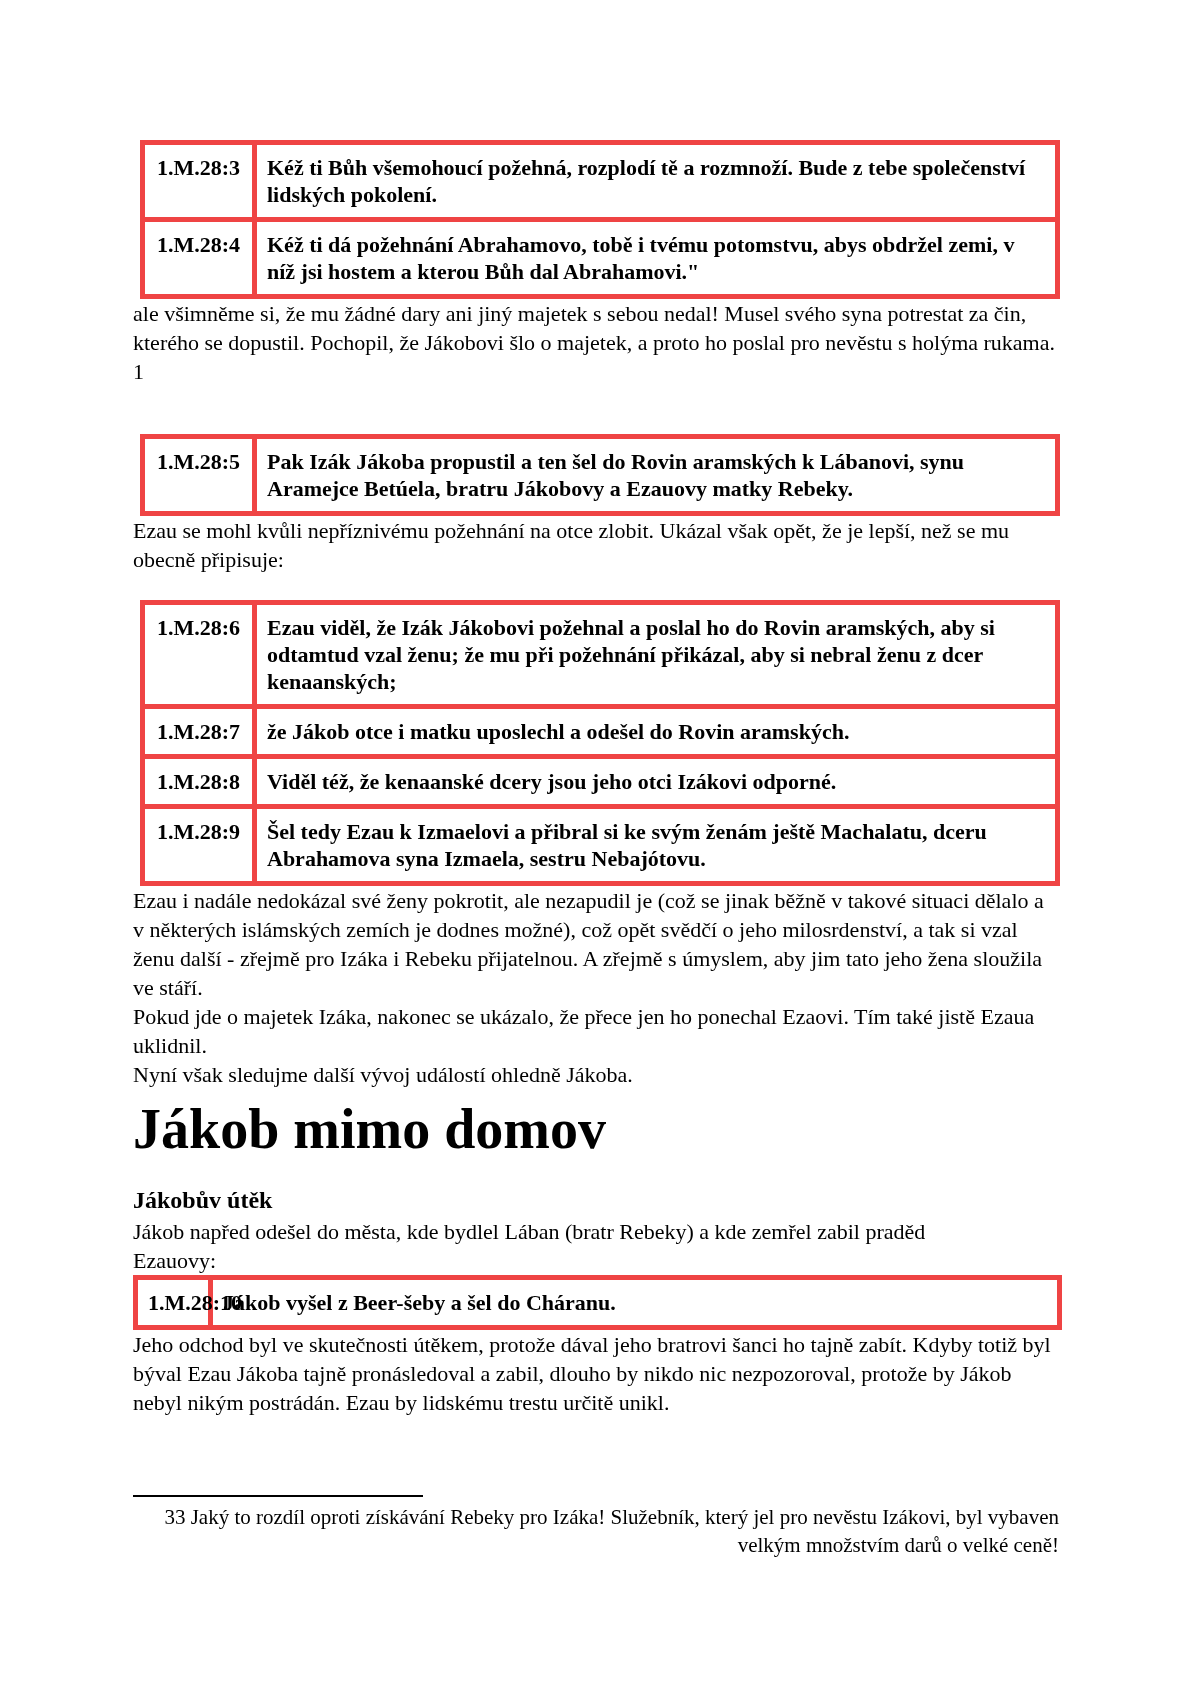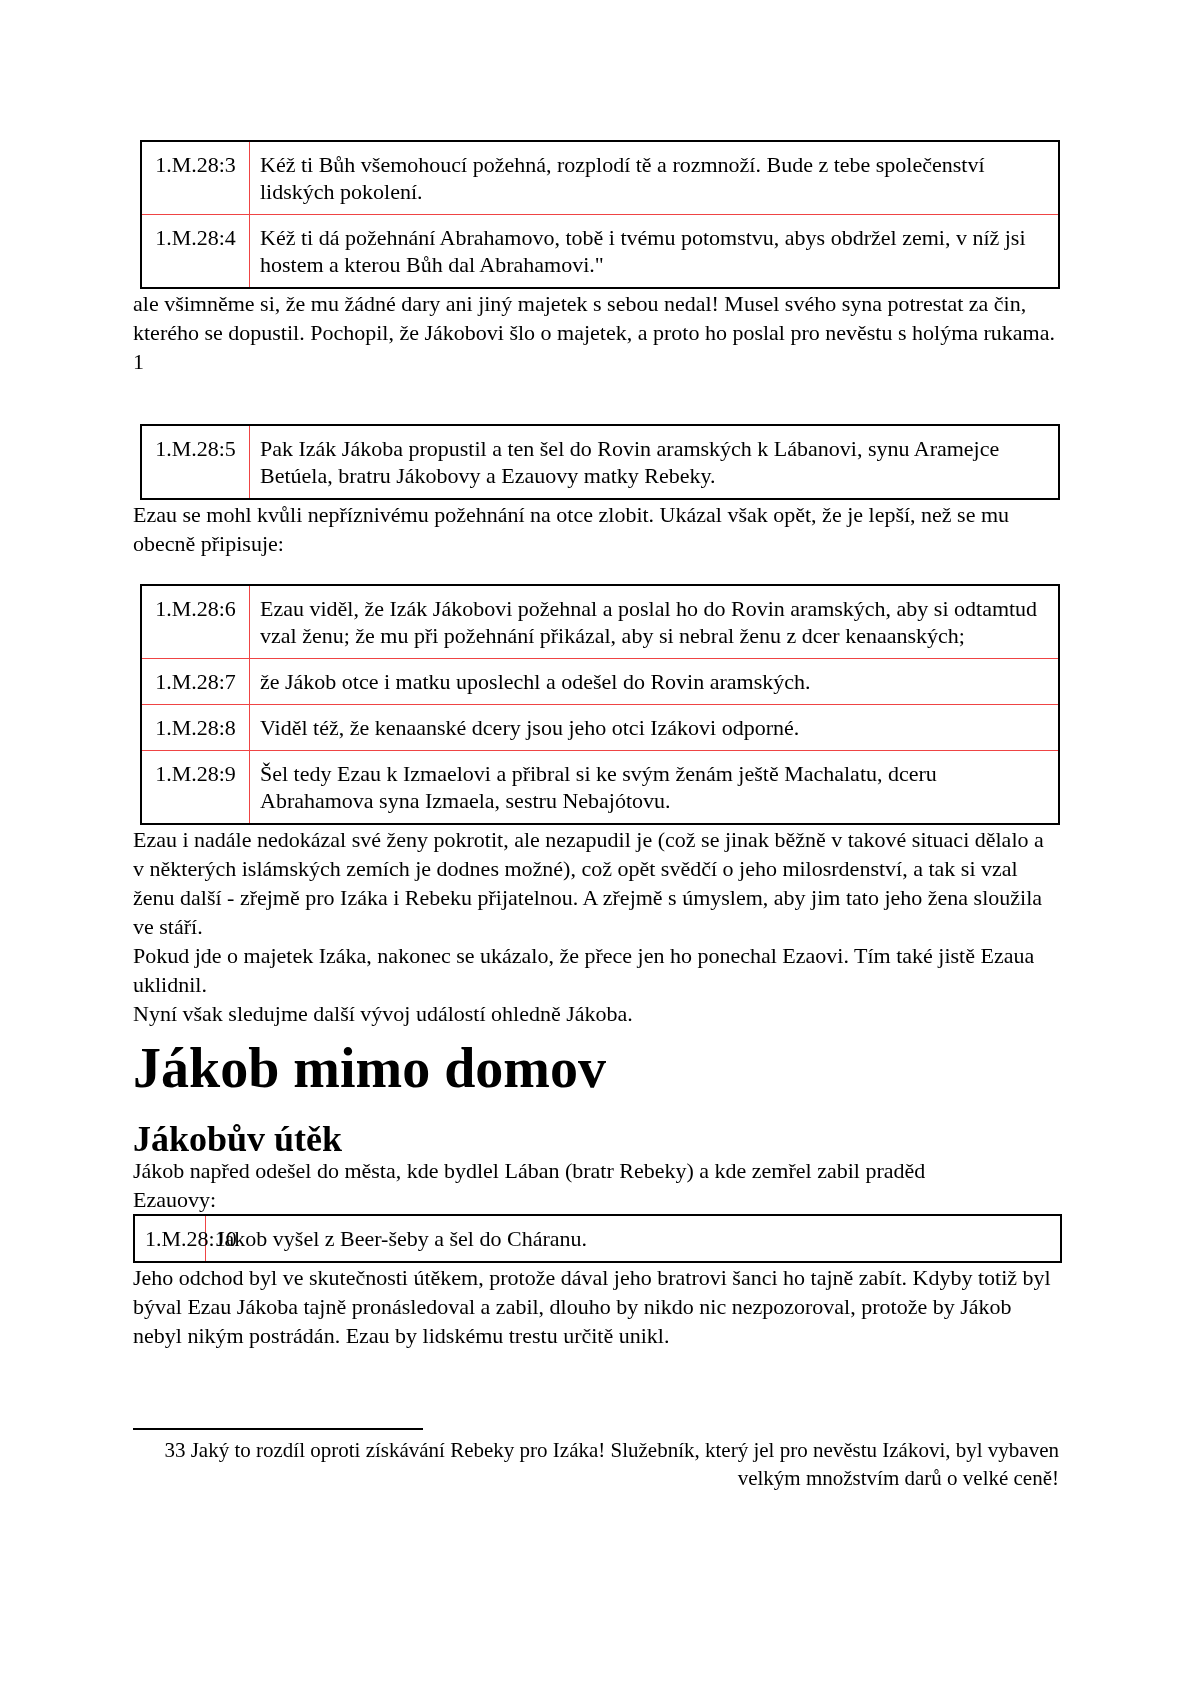--- a/index.html
+++ b/index.html
@@ -14,33 +14,34 @@
     overflow:hidden;
   }
   .content{position:absolute;left:133px;top:140px;width:926px;}
   table.verse-table{
     border-collapse:collapse;
     width:920px;margin-left:7px;
     border:2px solid #000;
     table-layout:fixed;
   }
   table.verse-table td{
-    border:1px solid #ef4444;
+    border:5px solid #ef4444;
     padding:9px 10px;
     line-height:27px;
     vertical-align:top;
+    font-weight:bold;
   }
   td.ref{width:87px;text-align:center;padding:1px 9px;}
   table.t4{width:929px;margin-left:0;}
   table.t4 td.ref{width:50px;}
   p.body{margin:0;}
   .mt12{margin-top:12px;} .mt36{margin-top:48px;} .mt24{margin-top:24px;}
   .mt26{margin-top:26px;} .mt20{margin-top:20px;}
   h1.doc{margin:14px 0 0 0;font-size:56px;line-height:52px;font-weight:bold;}
-  h2.doc{margin:28px 0 0 0;font-size:36px;line-height:34px;font-weight:bold;}
+  h2.doc{margin:28px 0 0 0;font-size:24px;line-height:34px;font-weight:bold;}
   .line{display:block;}
   .footnote{margin-top:78px;}
   .footnote-rule{width:290px;border:0;border-top:2px solid #000;margin:0 0 6px 0;}
   .footnote-text{font-size:21px;line-height:28px;text-align:right;}
 </style>
 </head>
 <body>
 
 <div class="page">
   <div class="content">

